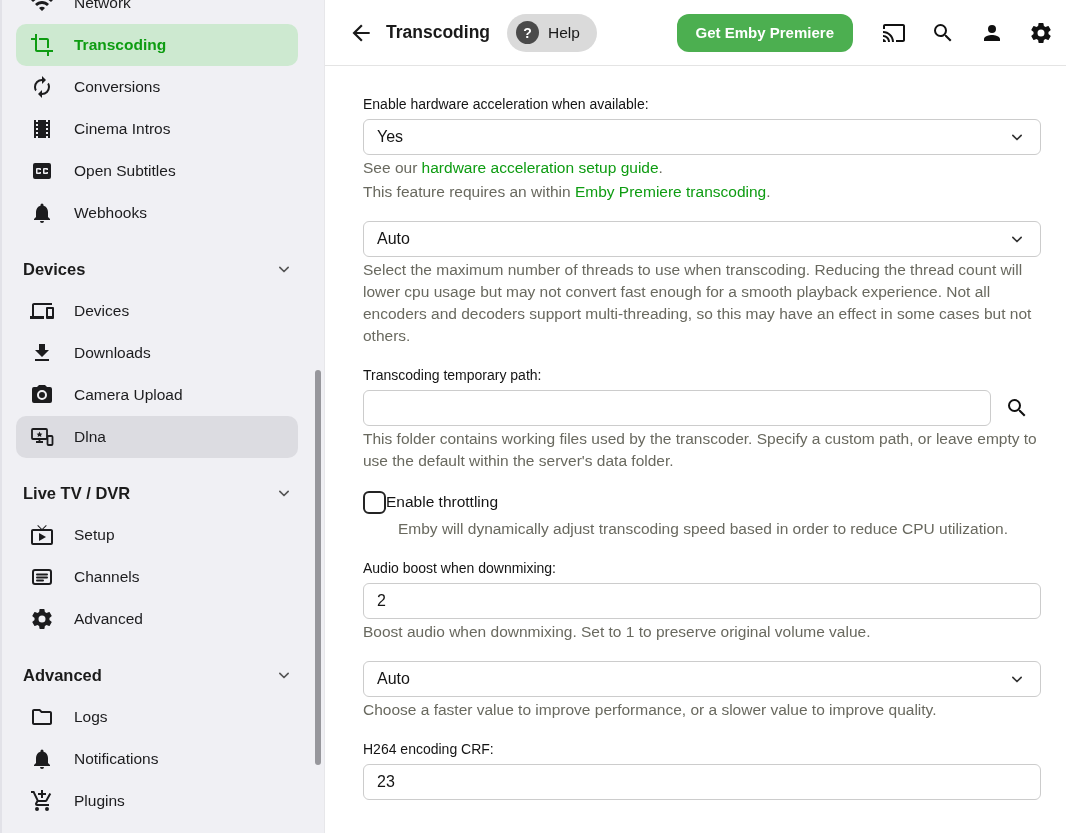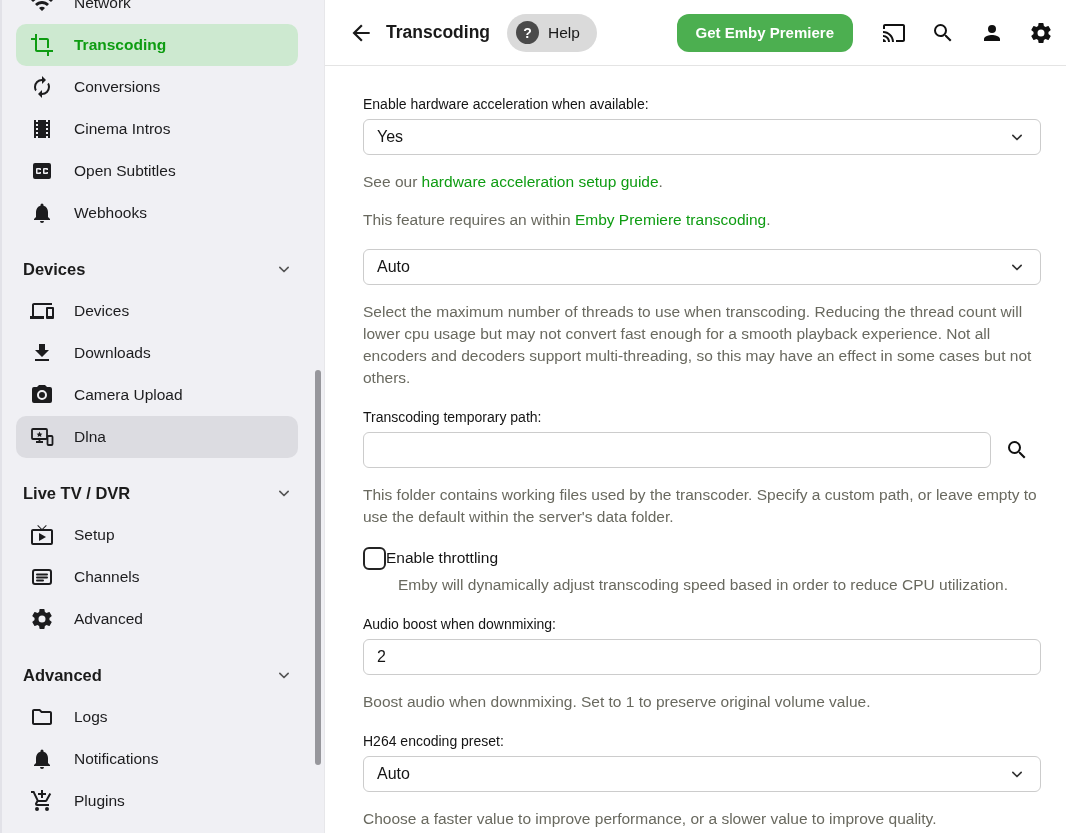--- a/index.html
+++ b/index.html
@@ -39,21 +39,21 @@
 
   
   .form { padding:28px 25px 0 38px; }
   .field { margin-bottom:18px; }
   .flabel { display:block; font-size:14px; color:#141414; line-height:20px; margin-bottom:5px; }
   .control { height:36px; width:100%; border:1px solid #ccc; border-radius:6px; background:#fff;
     font-family:inherit; font-size:16px; color:#141414; padding:12px 13px; }
   .select { display:flex; align-items:center; justify-content:space-between; cursor:pointer; }
   .select .chev { width:20px; height:20px; color:#333; }
   input.control { outline:none; }
-  .helper { font-size:15.5px; color:#69695f; line-height:22px; margin-top:16px; }
+  .helper { font-size:15.5px; color:#69695f; line-height:22px; margin-top:2px; }
   .glink { color:#0e9c12; text-decoration:none; cursor:pointer; }
   .path-row { display:flex; align-items:center; gap:14px; }
   .path-row input { width:628px; }
   .path-row .ico { width:24px; height:24px; color:#111; cursor:pointer; }
   .cb-row { display:flex; align-items:center; gap:0; height:24px; }
   .checkbox { width:23px; height:23px; border:2.5px solid #242424; border-radius:6px;
     background:#fff; cursor:pointer; }
   .cb-label { font-size:15.5px; color:#141414; }
   .cb-helper { margin-left:35px; margin-top:4px; }
 </style>
@@ -282,21 +282,20 @@
       <div class="helper cb-helper">Emby will dynamically adjust transcoding speed based in order to reduce CPU utilization.</div>
     </div>
 
     <div class="field">
       <label class="flabel">Audio boost when downmixing:</label>
       <input class="control" type="text" value="2" style="">
       <div class="helper">Boost audio when downmixing. Set to 1 to preserve original volume value.</div>
     </div>
 
     <div class="field">
-      <label class="flabel">H264 encoding preset:</label>
       <div class="control select">
         <span>Auto</span>
         <svg class="chev" viewBox="0 0 24 24" fill="none" stroke="currentColor" stroke-width="2" stroke-linecap="round" stroke-linejoin="round">
             <path d="M7 10l5 5 5-5"></path>
           </svg>
       </div>
       <div class="helper">Choose a faster value to improve performance, or a slower value to improve quality.</div>
     </div>
 
     <div class="field">

